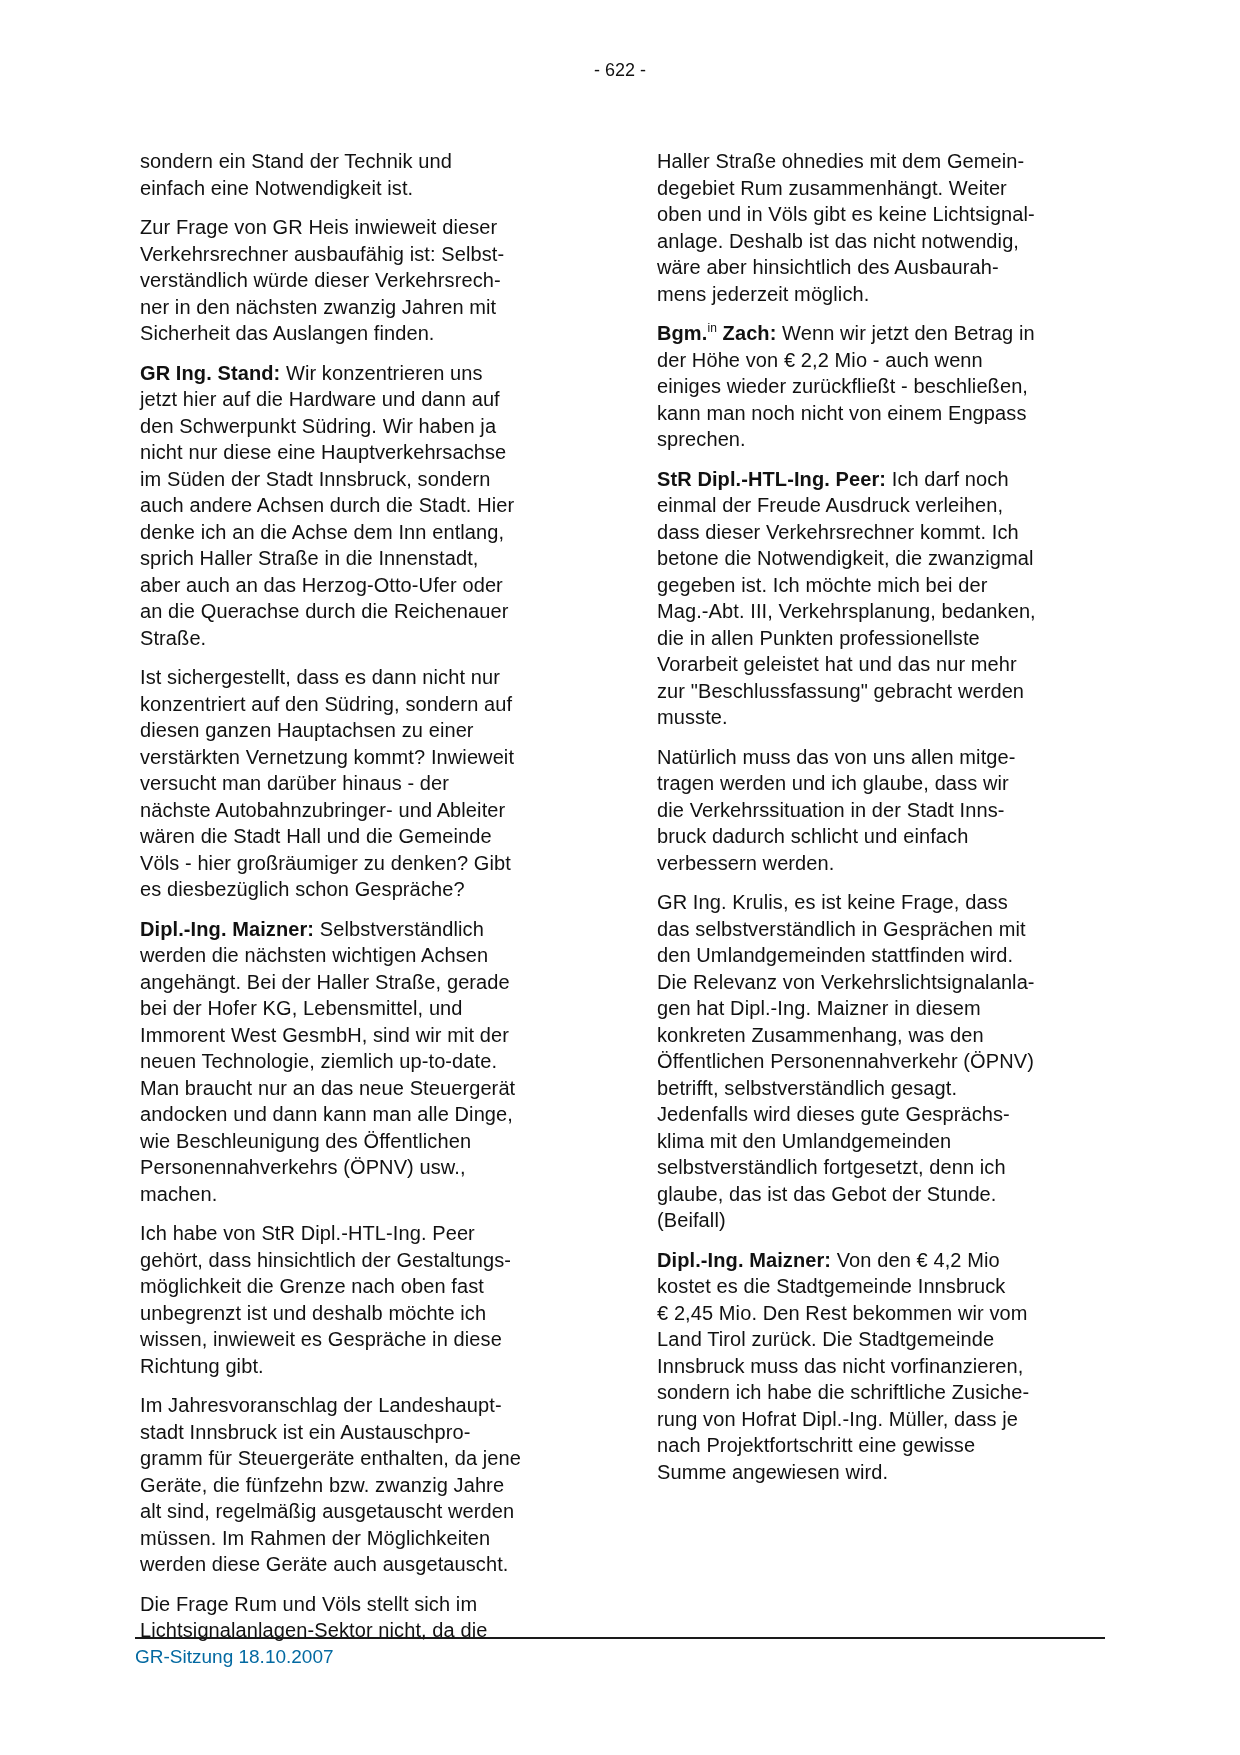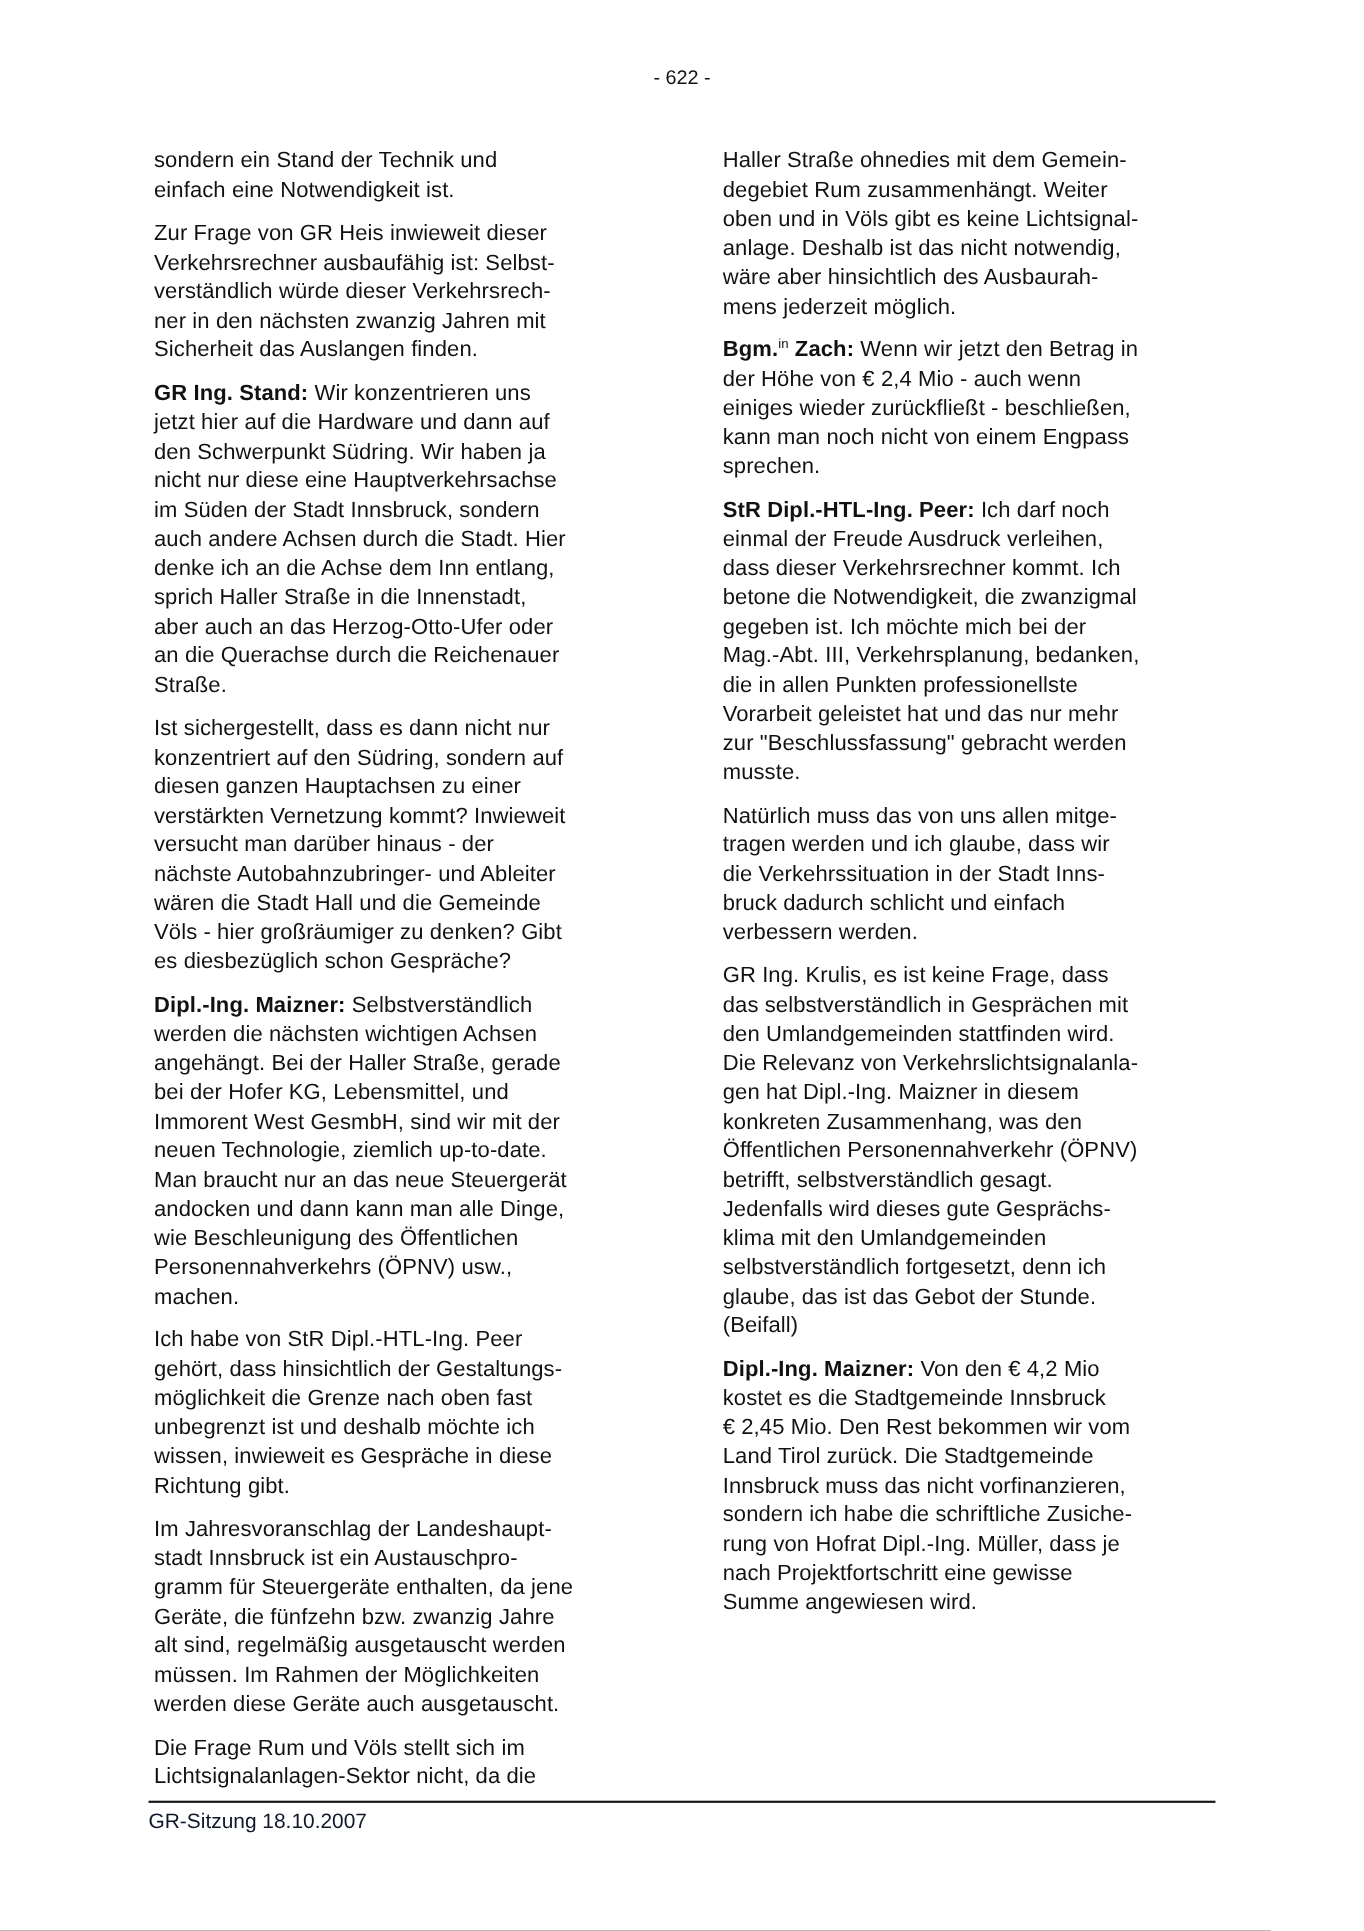--- a/index.html
+++ b/index.html
@@ -17,21 +17,21 @@
     padding-top: 58px;
     text-align: center;
     font-size: 18px;
     line-height: 24px;
     color: #111;
   }
   .columns {
     display: flex;
     gap: 74px;
     padding: 0 140px;
-    margin-top: 51px;
+    margin-top: 66px;
   }
   .col {
     flex: 1 1 0;
     min-width: 0;
   }
   .col p {
     margin: 0 0 13px 0;
     font-size: 20px;
     line-height: 26.5px;
     white-space: pre-line;
@@ -49,21 +49,21 @@
     position: absolute;
     left: 135px;
     top: 1637px;
     width: 970px;
     border-top: 2px solid #1a1a1a;
   }
   .footer-text {
     padding-top: 6px;
     font-size: 19px;
     line-height: 24px;
-    color: #0f172a;
+    color: #0369a1;
   }
 </style>
 </head>
 <body>
 
 <div class="page">
 
   <div class="page-number">- 622 -</div>
 
   <div class="columns">
@@ -125,21 +125,21 @@
     </div>
 
     <div class="col">
       <p>Haller Straße ohnedies mit dem Gemein-
 degebiet Rum zusammenhängt. Weiter
 oben und in Völs gibt es keine Lichtsignal-
 anlage. Deshalb ist das nicht notwendig,
 wäre aber hinsichtlich des Ausbaurah-
 mens jederzeit möglich.</p>
       <p><strong><span>Bgm.</span><sup class="sup-in">in</sup><span> Zach:</span></strong><span> Wenn wir jetzt den Betrag in
-der Höhe von € 2,4 Mio - auch wenn
+der Höhe von € 2,2 Mio - auch wenn
 einiges wieder zurückfließt - beschließen,
 kann man noch nicht von einem Engpass
 sprechen.</span></p>
       <p><strong>StR Dipl.-HTL-Ing. Peer:</strong><span> Ich darf noch
 einmal der Freude Ausdruck verleihen,
 dass dieser Verkehrsrechner kommt. Ich
 betone die Notwendigkeit, die zwanzigmal
 gegeben ist. Ich möchte mich bei der
 Mag.-Abt. III, Verkehrsplanung, bedanken,
 die in allen Punkten professionellste

